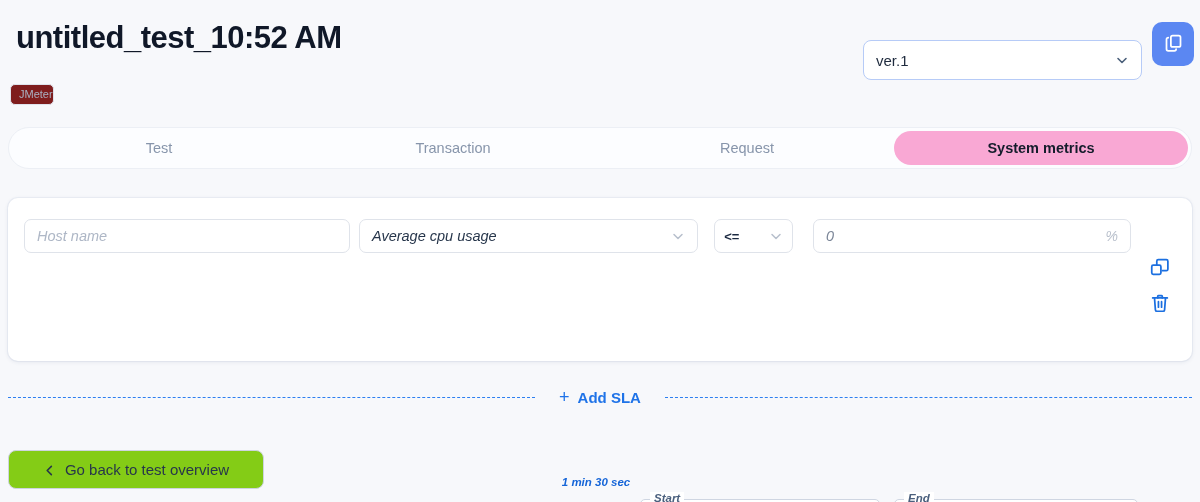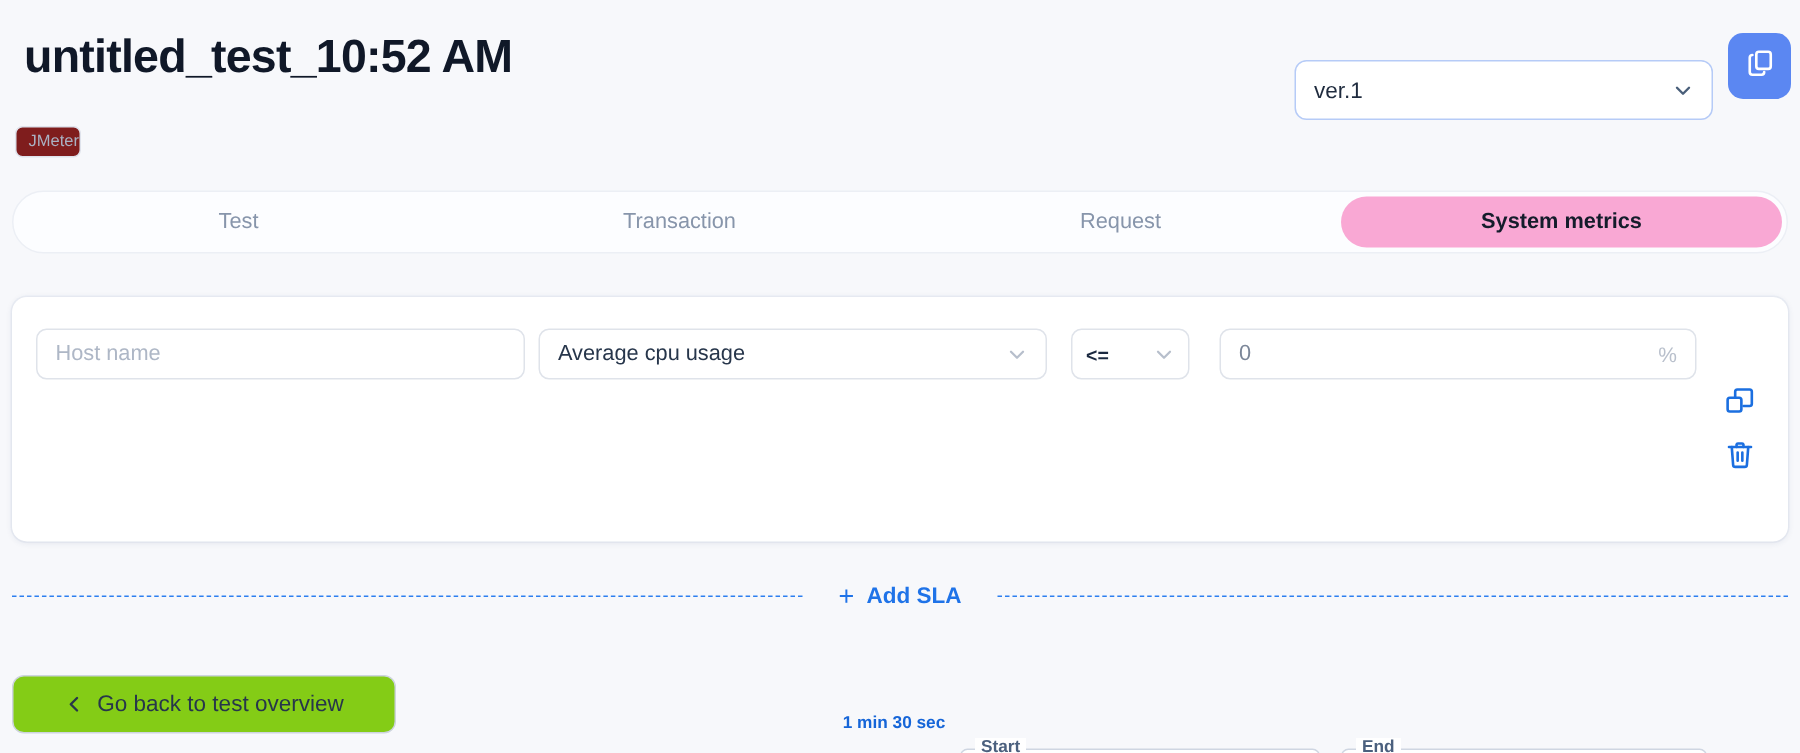--- a/index.html
+++ b/index.html
@@ -53,20 +53,21 @@
     display: flex; align-items: center; justify-content: center;
     font-size: 14.5px; color: #8795ab; cursor: pointer;
   }
   .tab.active { background: #f9a8d4; color: #141c2b; font-weight: 600; }
 
   
   .sla-card {
     position: absolute; left: 8px; top: 198px; width: 1184px; height: 163px;
     background: #ffffff; border-radius: 10px;
     box-shadow: 0 1px 4px rgba(40,60,110,0.10), 0 0 0 1px rgba(235,238,245,0.9);
+    font-style: italic;
   }
   .field {
     position: absolute; height: 34px;
     border: 1px solid #dfe3ea; border-radius: 7px; background: #fff;
     display: flex; align-items: center; padding: 0 12px;
     font-size: 14.5px; color: #27364b;
   }
   .field .ph { color: #aeb7c6; }
   .field .grow { flex: 1; }
   .suffix { color: #b9c0cc; font-size: 14px; }

